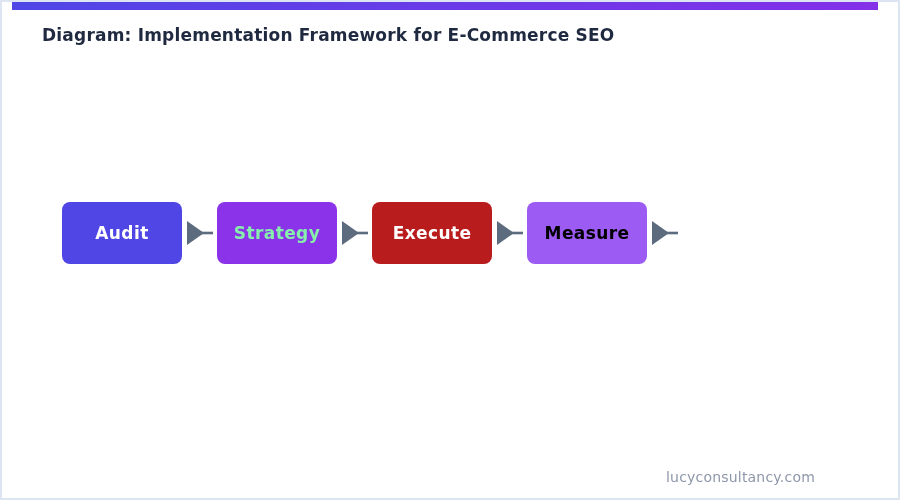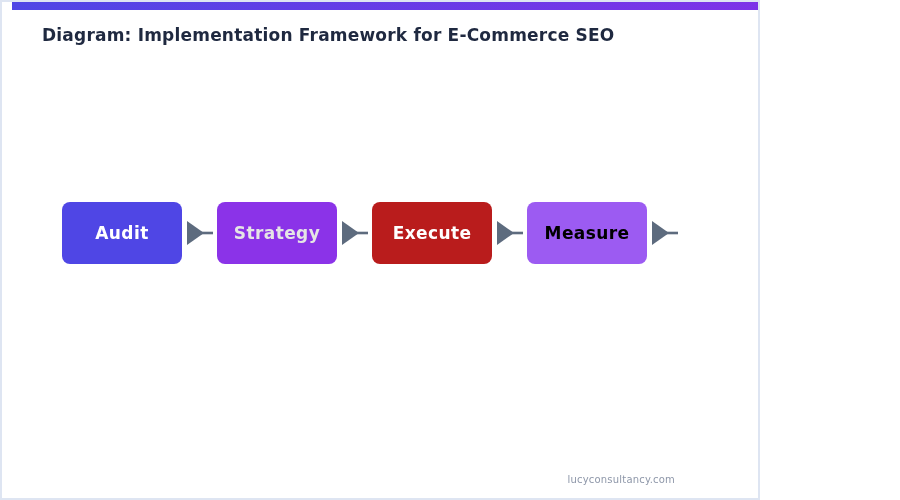--- a/index.html
+++ b/index.html
@@ -1,21 +1,21 @@
 <!DOCTYPE html>
 <html><head>
 <meta charset="utf-8">
 <style>
   * { margin: 0; padding: 0; box-sizing: border-box; }
   html, body { width: 900px; height: 500px; }
   body { font-family: "DejaVu Sans", "Liberation Sans", sans-serif; background: #ffffff; }
 
   .page {
     position: relative;
-    width: 760px;
+    width: 900px;
     height: 500px;
     background: #ffffff;
     border: 2px solid #dee5f2;
     overflow: hidden;
   }
 
   .accent-bar {
     position: absolute;
     top: 0;
     left: 10px;
@@ -65,21 +65,21 @@
     align-items: center;
     justify-content: center;
   }
 
   .flow-arrow svg { display: block; }
 
   .footer-brand {
     position: absolute;
     right: 83px;
     bottom: 13px;
-    font-size: 10px;
+    font-size: 14px;
     letter-spacing: 0.2px;
     white-space: nowrap;
   }
 </style>
 </head>
 <body>
 
 <div class="page" style="border-color: rgb(222, 229, 242);">
 
   <div class="accent-bar" style="background: linear-gradient(90deg, rgb(79, 70, 229), rgb(132, 48, 232));"></div>
@@ -93,21 +93,21 @@
     </div>
 
     <div class="flow-arrow" style="color: rgb(93, 107, 126);">
       <svg width="28" height="28" viewBox="0 0 28 28">
         <polygon points="1,2 1,26 18,14" fill="currentColor"></polygon>
         <rect x="15" y="12.7" width="12" height="2.6" fill="currentColor"></rect>
       </svg>
     </div>
 
     <div class="flow-step" style="background: rgb(139, 51, 232);">
-      <span class="step-label" style="color: #e5e5e5;">Strategy</span>
+      <span class="step-label" style="color: #86efac;">Strategy</span>
     </div>
 
     <div class="flow-arrow" style="color: rgb(93, 107, 126);">
       <svg width="28" height="28" viewBox="0 0 28 28">
         <polygon points="1,2 1,26 18,14" fill="currentColor"></polygon>
         <rect x="15" y="12.7" width="12" height="2.6" fill="currentColor"></rect>
       </svg>
     </div>
 
     <div class="flow-step" style="background: #b91c1c;">

